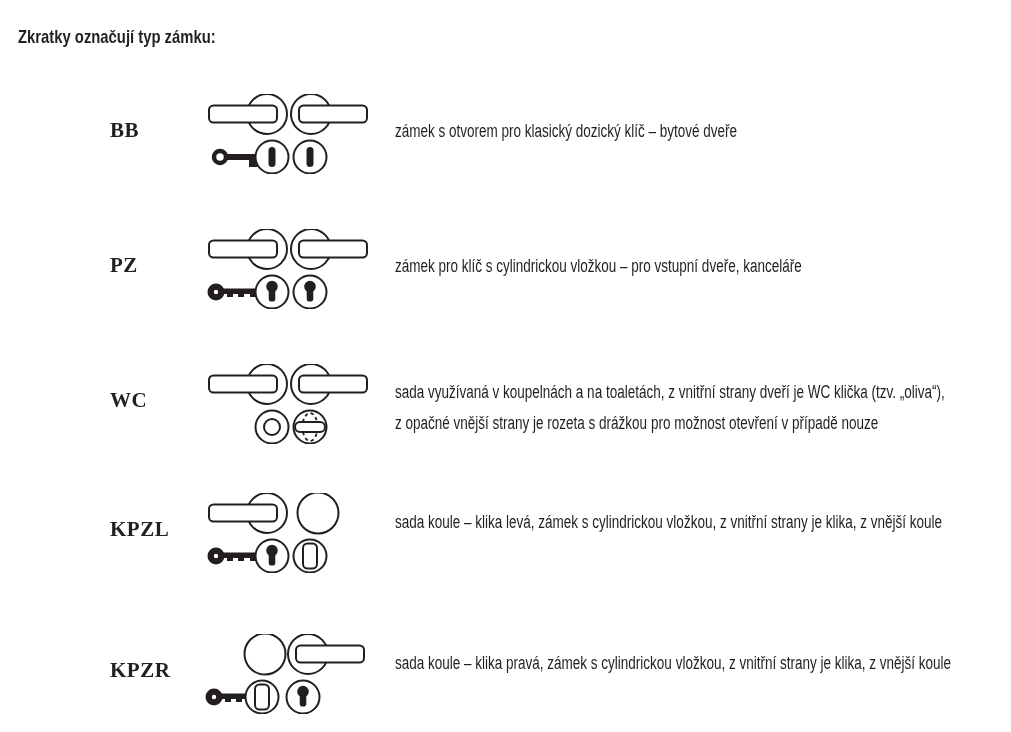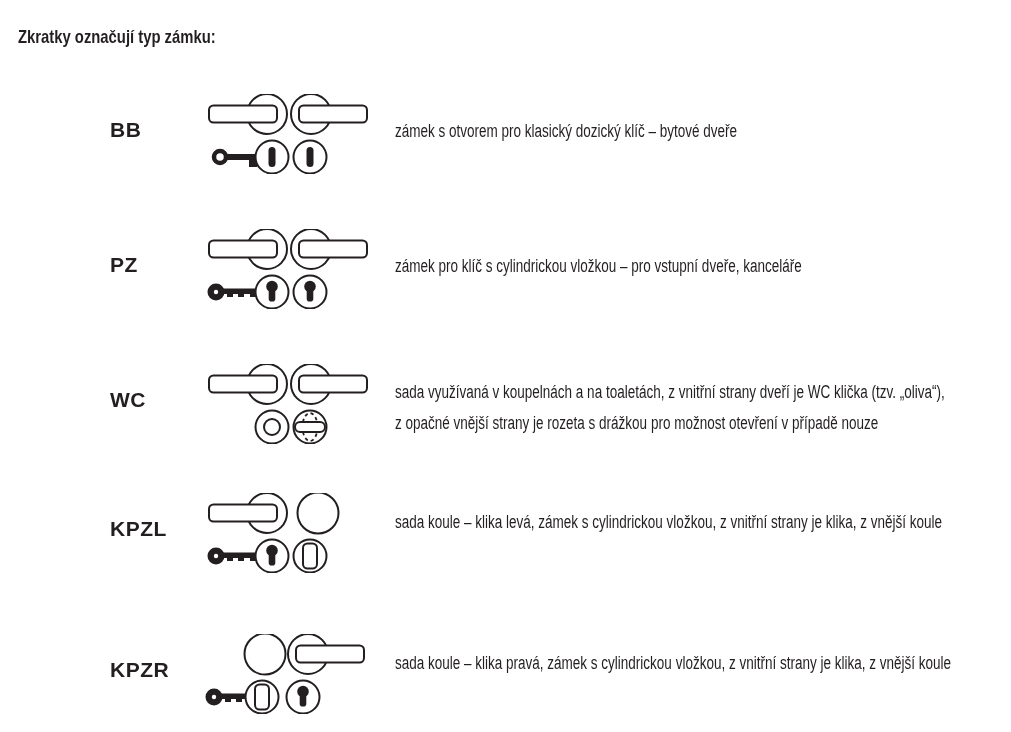--- a/index.html
+++ b/index.html
@@ -13,20 +13,21 @@
     position: absolute; left: 18px; top: 26px;
     font-size: 19px; font-weight: bold; color: #231f20;
     transform: scaleX(0.78); transform-origin: left center;
     white-space: nowrap;
   }
   .row { position: absolute; left: 0; width: 1011px; height: 80px; }
   .code {
     position: absolute; left: 110px; top: 24px;
     font-size: 21px; font-weight: bold; color: #231f20;
     letter-spacing: 0.5px;
+    font-family: Liberation Serif, serif;
   }
   .picto { position: absolute; left: 205px; top: 0; }
   .desc {
     position: absolute; left: 395px;
     font-size: 18px; line-height: 31px; color: #231f20;
     transform: scaleX(0.75); transform-origin: left top;
   }
   .desc div { white-space: nowrap; }
   svg .ln { fill: #ffffff; stroke: #231f20; stroke-width: 2px; }
 </style>

